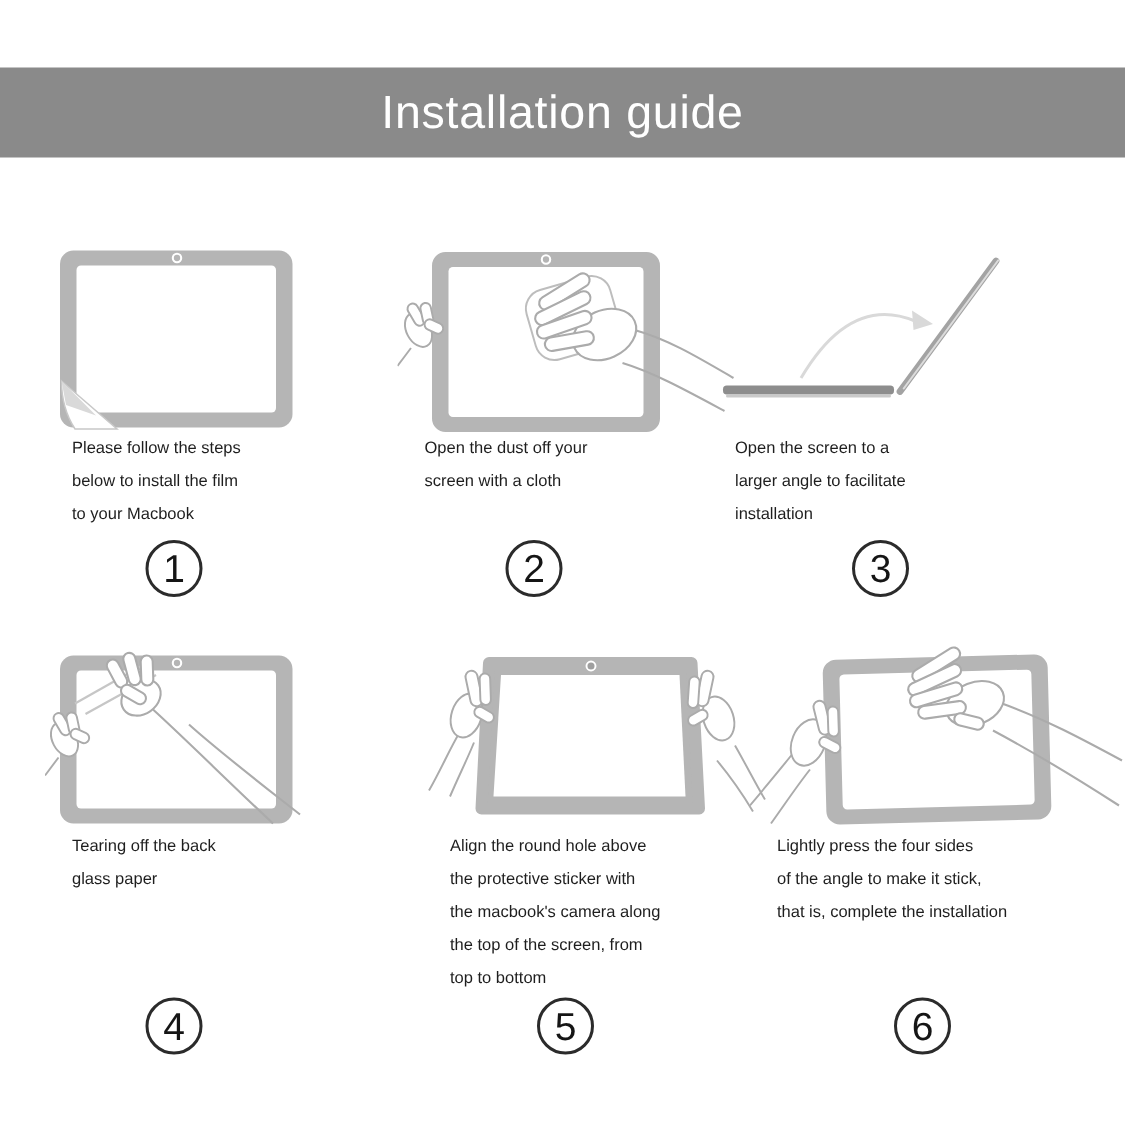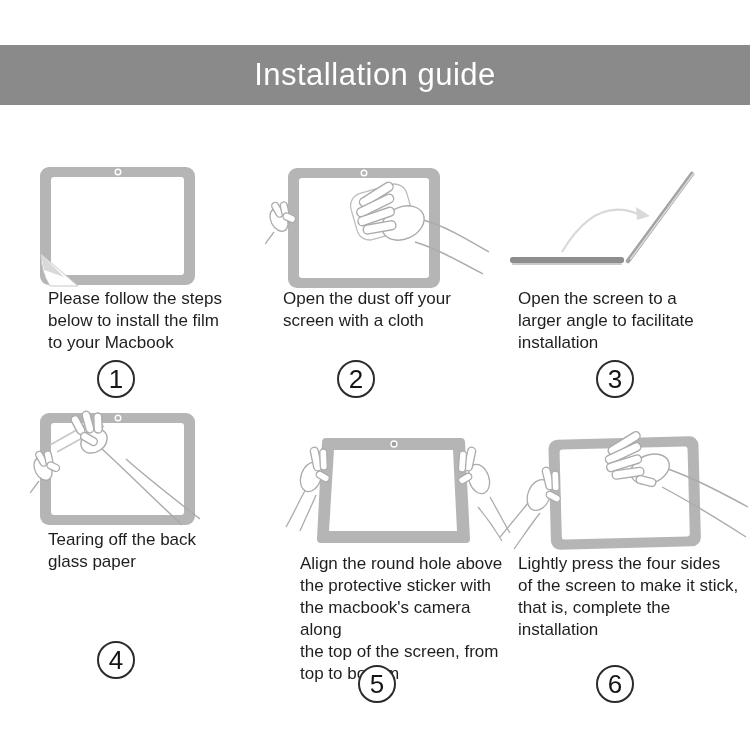--- a/index.html
+++ b/index.html
@@ -20,36 +20,36 @@
   }
   .header-title{
     color:#ffffff;font-size:31px;font-weight:400;letter-spacing:0.5px;
   }
 
   
   .step{position:absolute;}
   .step .illus{position:absolute;left:0;top:0;}
   .caption{
     position:absolute;top:128px;left:18px;right:0;
-    font-size:17px;line-height:22px;color:#1e1e1e;
+    font-size:11px;line-height:22px;color:#1e1e1e;
     white-space:pre-line;
   }
   .num{
     position:absolute;box-sizing:border-box;
     width:38px;height:38px;border:2px solid #2b2b2b;border-radius:50%;
     display:flex;align-items:center;justify-content:center;
     font-size:26px;color:#151515;background:#fff;
   }
   .row1 .num{top:200px;}
   .row2 .num{top:240px;}
 
   #step1{left:30px;top:160px;width:220px;height:260px;}
   #step2{left:265px;top:160px;width:225px;height:260px;}
-  #step3{left:500px;top:160px;width:250px;height:260px;}
-  #step4{left:30px;top:401px;width:220px;height:300px;}
+  #step3{left:472px;top:160px;width:250px;height:260px;}
+  #step4{left:30px;top:425px;width:220px;height:300px;}
   #step5{left:282px;top:425px;width:230px;height:300px;}
   #step6{left:500px;top:425px;width:250px;height:300px;}
 
   #step1 .num{left:67px;}
   #step2 .num{left:72px;}
   #step3 .num{left:96px;}
   #step4 .num{left:67px;}
   #step5 .num{left:76px;}
   #step6 .num{left:96px;}
 
@@ -218,18 +218,18 @@
         <path d="M162,62 C192,78 218,94 246,112" fill="none"></path>
         <ellipse cx="150" cy="44" rx="20" ry="14" transform="rotate(-22 150 44)"></ellipse>
         <rect x="106" y="14" width="36" height="8.5" rx="4.2" transform="rotate(-32 124 18)"></rect>
         <rect x="104" y="24" width="38" height="8.5" rx="4.2" transform="rotate(-25 123 28)"></rect>
         <rect x="106" y="34" width="36" height="8.5" rx="4.2" transform="rotate(-17 124 38)"></rect>
         <rect x="112" y="44" width="32" height="8.5" rx="4.2" transform="rotate(-8 128 48)"></rect>
         <rect x="136" y="52" width="20" height="8" rx="4" transform="rotate(14 146 56)"></rect>
       </g>
     </svg>
     <div class="caption">Lightly press the four sides
-of the screen to make it stick,
+of the angle to make it stick,
 that is, complete the installation</div>
     <div class="num">6</div>
   </div>
 
 </div>
 
 </body></html>

